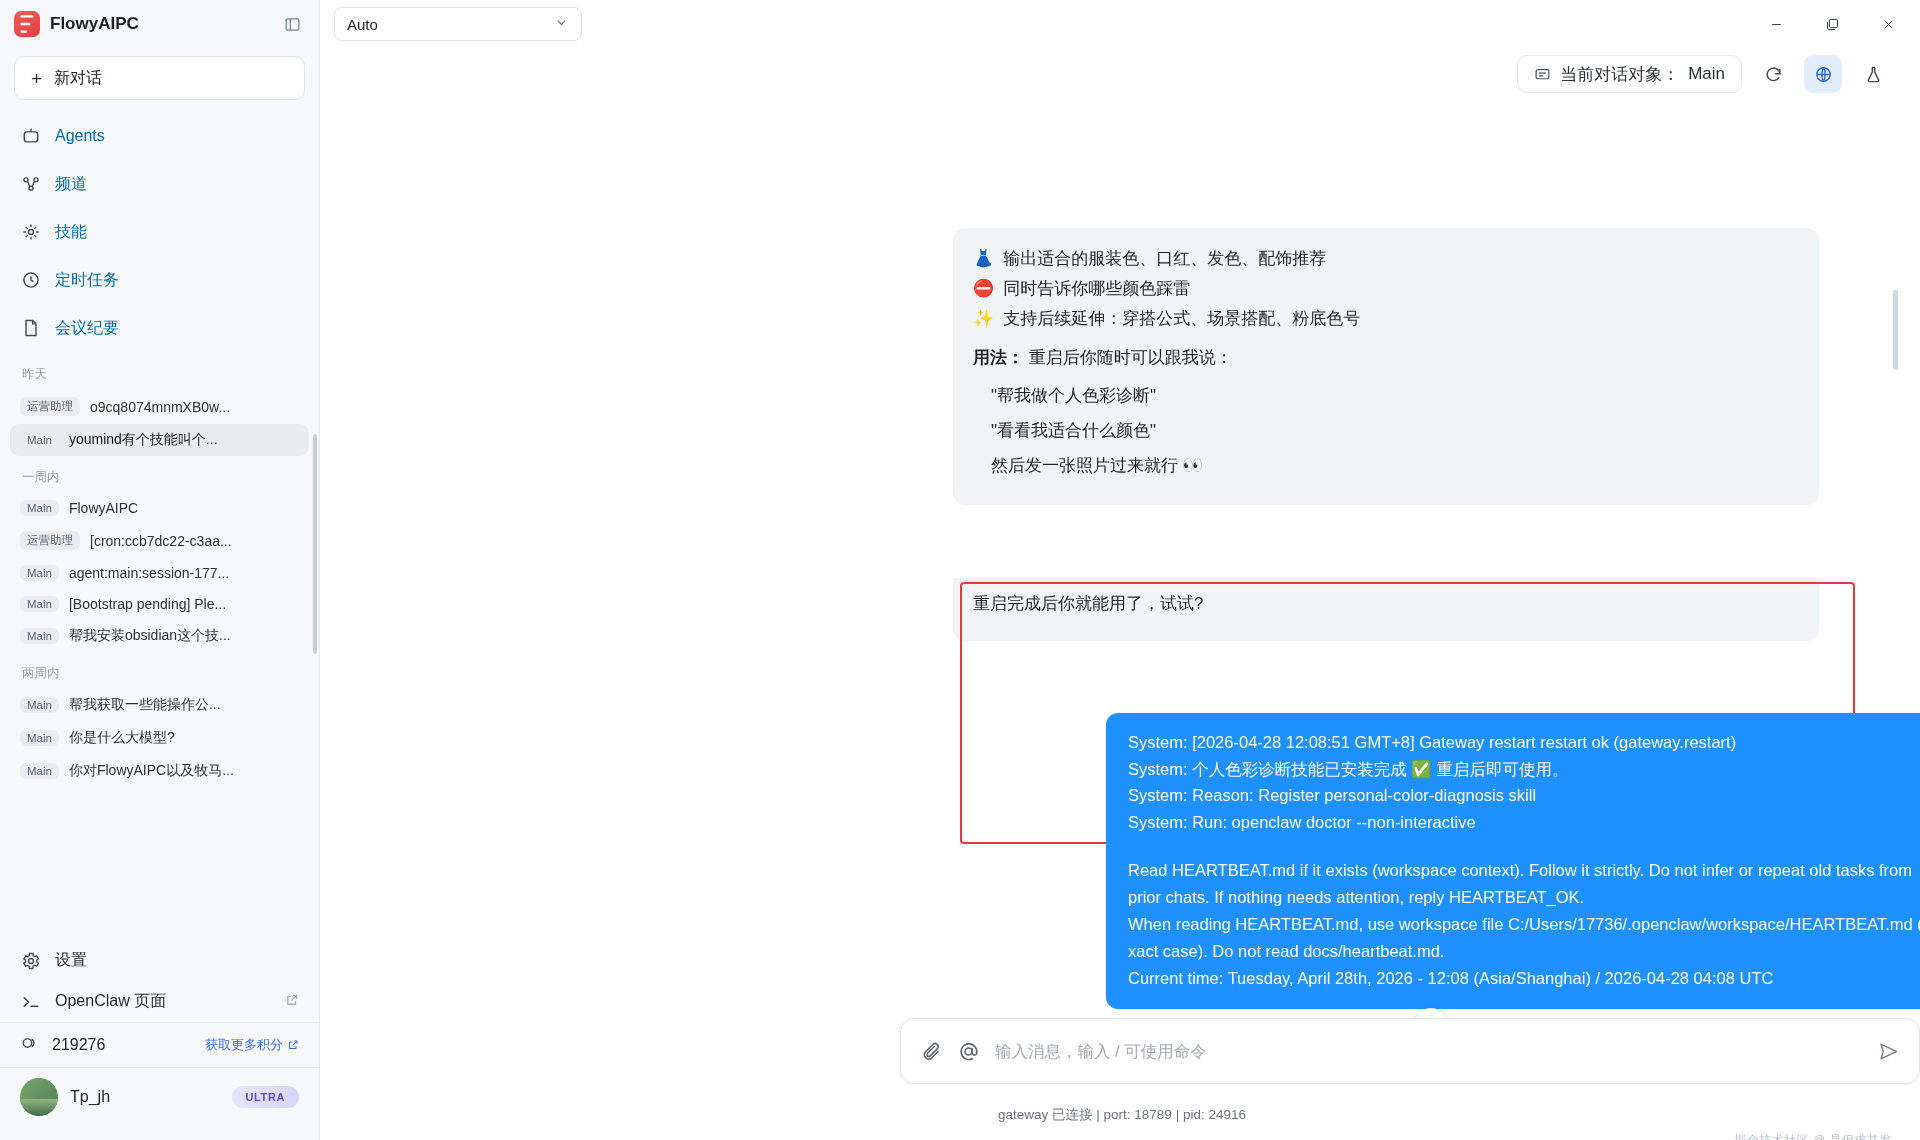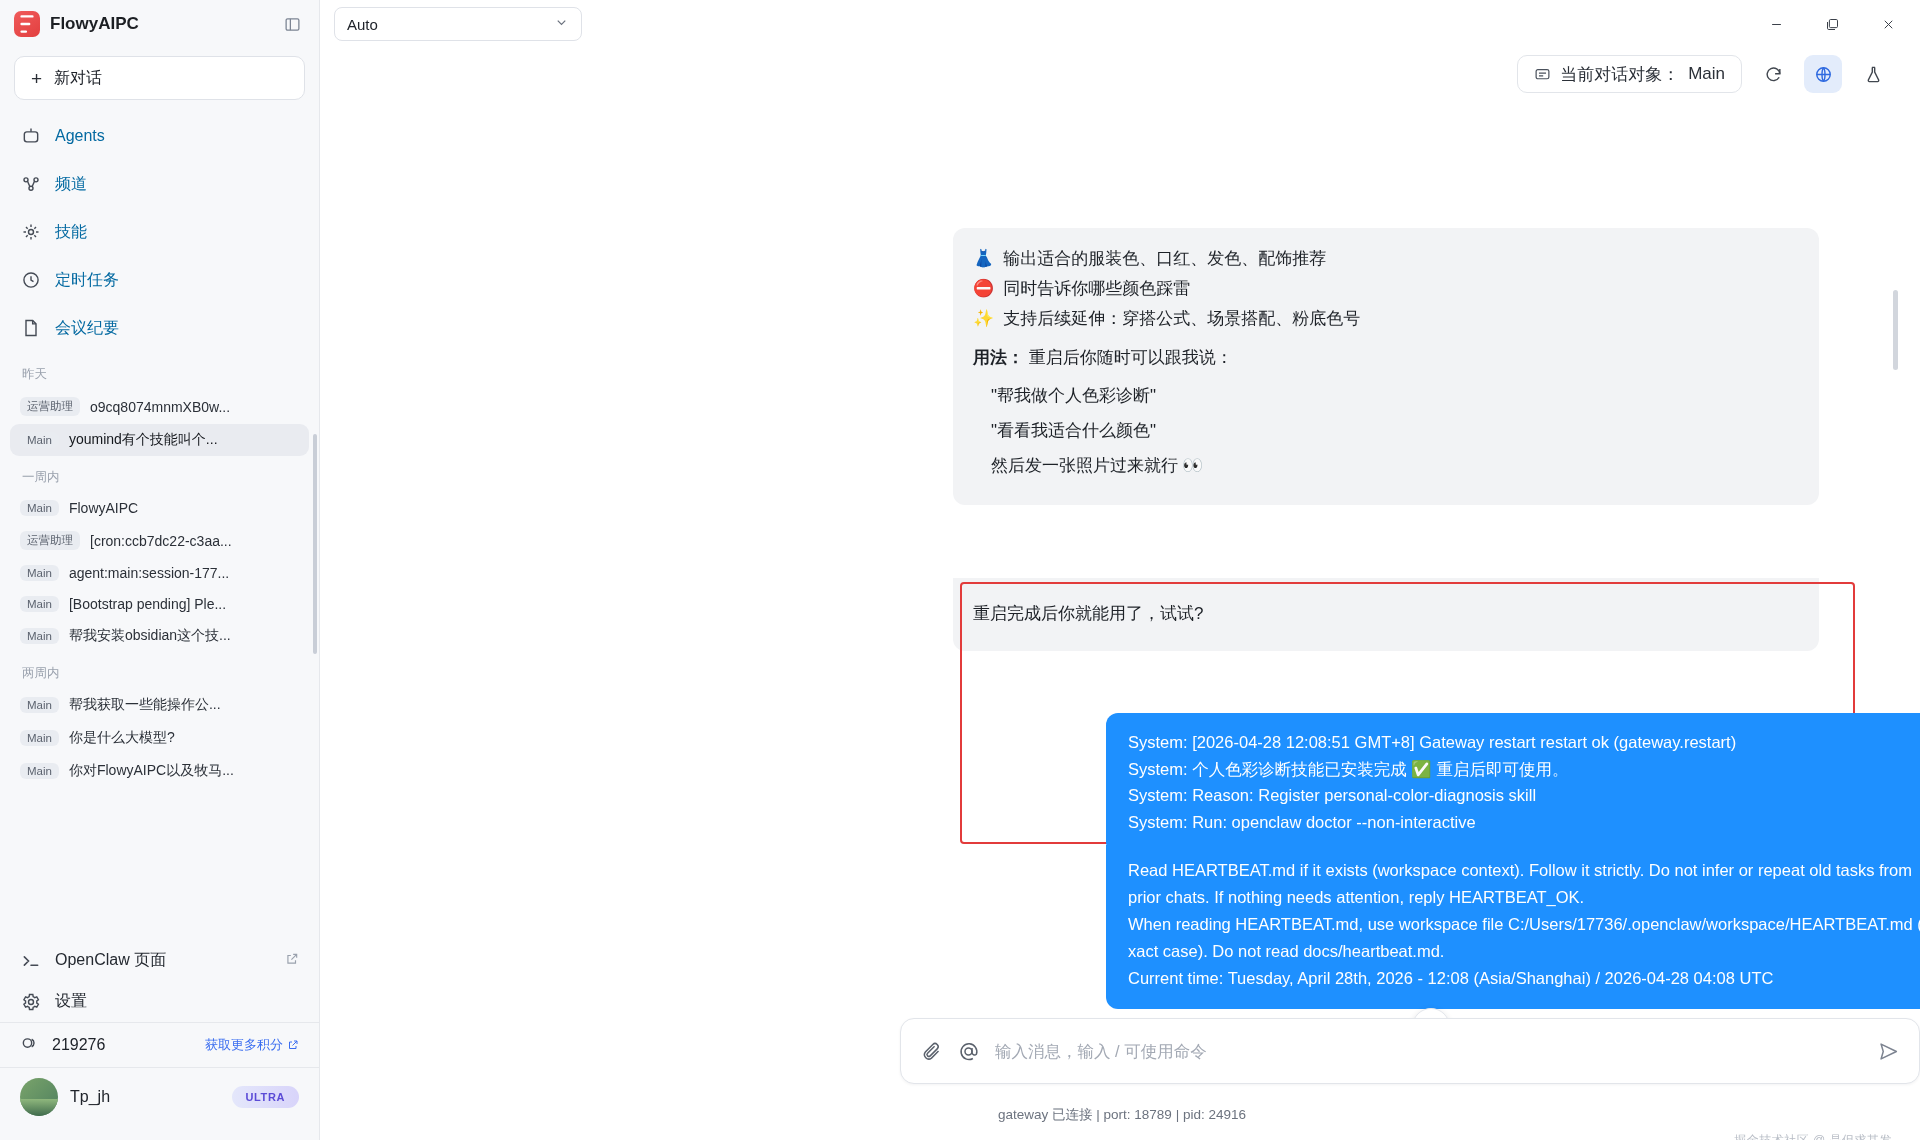--- a/index.html
+++ b/index.html
@@ -276,21 +276,21 @@
     color: #1d2127;
   }
   .bubble-assistant .line { display: flex; gap: 9px; align-items: flex-start; }
   .bubble-assistant .emoji { flex: 0 0 auto; font-size: 17px; }
   .usage-label { margin-top: 10px; }
   .usage-label b { font-weight: 700; }
   .quote-block { margin: 8px 0 4px 18px; }
   .quote-block div { margin: 5px 0; }
   .warn-block { margin-top: 14px; }
   .warn-block b { font-weight: 700; }
-  .tail-line { margin-top: 12px; }
+  .tail-line { margin-top: 2px; }
 
   .bubble-assistant-2 {
     position: absolute;
     left: 633px; top: 478px;
     width: 866px;
     background: #f2f3f5;
     border-radius: 0 0 12px 12px;
     padding: 10px 20px 22px 20px;
     font-size: 17px;
     line-height: 1.7;
@@ -524,39 +524,39 @@
         <span class="tag">Main</span>
         <span class="chat-title">你对FlowyAIPC以及牧马...</span>
       </div>
 
       <div class="sb-scrollbar"></div>
     </div>
 
     <div class="sb-bottom">
       <div class="bottom-row">
         <span class="ic">
+          <svg viewBox="0 0 24 24" fill="none" stroke="currentColor" stroke-width="1.7">
+            <circle cx="12" cy="12" r="3"></circle>
+            <path d="M19 12a7 7 0 0 0-.1-1.2l2-1.5-2-3.4-2.3.9a7 7 0 0 0-2-1.2L14.2 3h-4l-.4 2.6a7 7 0 0 0-2 1.2l-2.3-.9-2 3.4 2 1.5A7 7 0 0 0 5.4 12c0 .4 0 .8.1 1.2l-2 1.5 2 3.4 2.3-.9c.6.5 1.3.9 2 1.2l.4 2.6h4l.4-2.6a7 7 0 0 0 2-1.2l2.3.9 2-3.4-2-1.5c.1-.4.1-.8.1-1.2z"></path>
+          </svg>
+        </span>
+        <span>设置</span>
+      </div>
+      <div class="bottom-row">
+        <span class="ic">
           <svg viewBox="0 0 24 24" fill="none" stroke="currentColor" stroke-width="1.9" stroke-linecap="round">
             <path d="M4 7l5 5-5 5M12 17h8"></path>
           </svg>
         </span>
         <span>OpenClaw 页面</span>
         <span class="ext-icon">
           <svg viewBox="0 0 24 24" fill="none" stroke="currentColor" stroke-width="2">
             <path d="M14 4h6v6M20 4l-9 9M18 14v5H5V6h5"></path>
           </svg>
         </span>
-      </div>
-      <div class="bottom-row">
-        <span class="ic">
-          <svg viewBox="0 0 24 24" fill="none" stroke="currentColor" stroke-width="1.7">
-            <circle cx="12" cy="12" r="3"></circle>
-            <path d="M19 12a7 7 0 0 0-.1-1.2l2-1.5-2-3.4-2.3.9a7 7 0 0 0-2-1.2L14.2 3h-4l-.4 2.6a7 7 0 0 0-2 1.2l-2.3-.9-2 3.4 2 1.5A7 7 0 0 0 5.4 12c0 .4 0 .8.1 1.2l-2 1.5 2 3.4 2.3-.9c.6.5 1.3.9 2 1.2l.4 2.6h4l.4-2.6a7 7 0 0 0 2-1.2l2.3.9 2-3.4-2-1.5c.1-.4.1-.8.1-1.2z"></path>
-          </svg>
-        </span>
-        <span>设置</span>
       </div>
 
       <div class="credits-row">
         <span class="ic">
           <svg viewBox="0 0 24 24" width="20" height="20" fill="none" stroke="#454b55" stroke-width="1.7">
             <circle cx="9" cy="12" r="5"></circle>
               <path d="M14 7.5a5 5 0 0 1 0 9"></path>
           </svg>
         </span>
         <span class="credits-val">219276</span>

